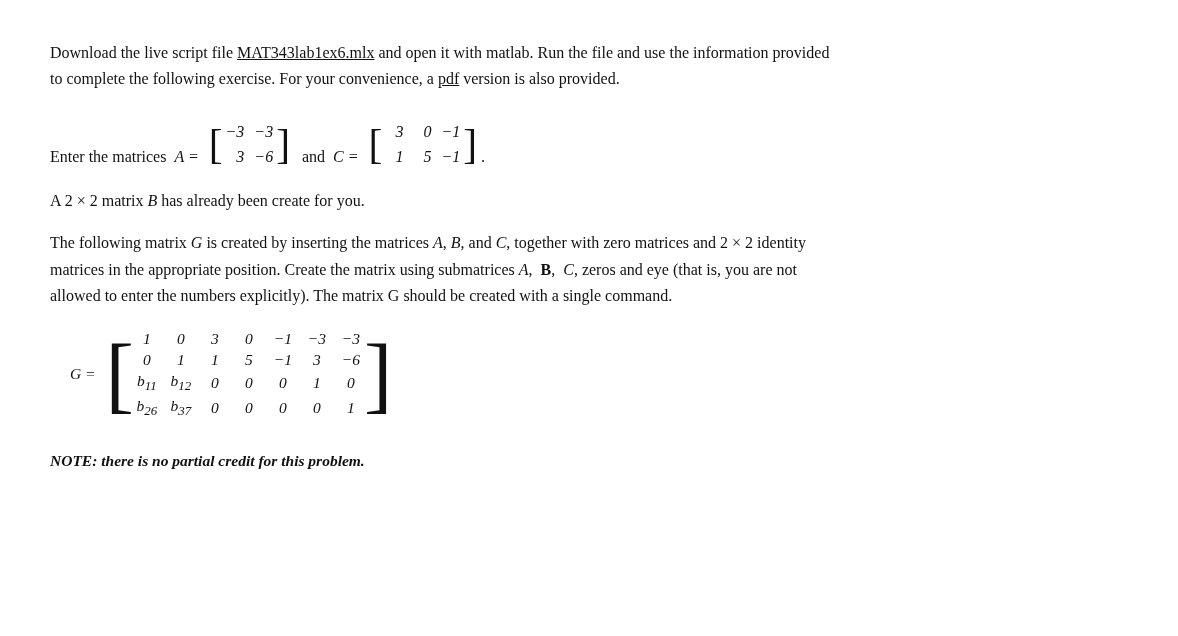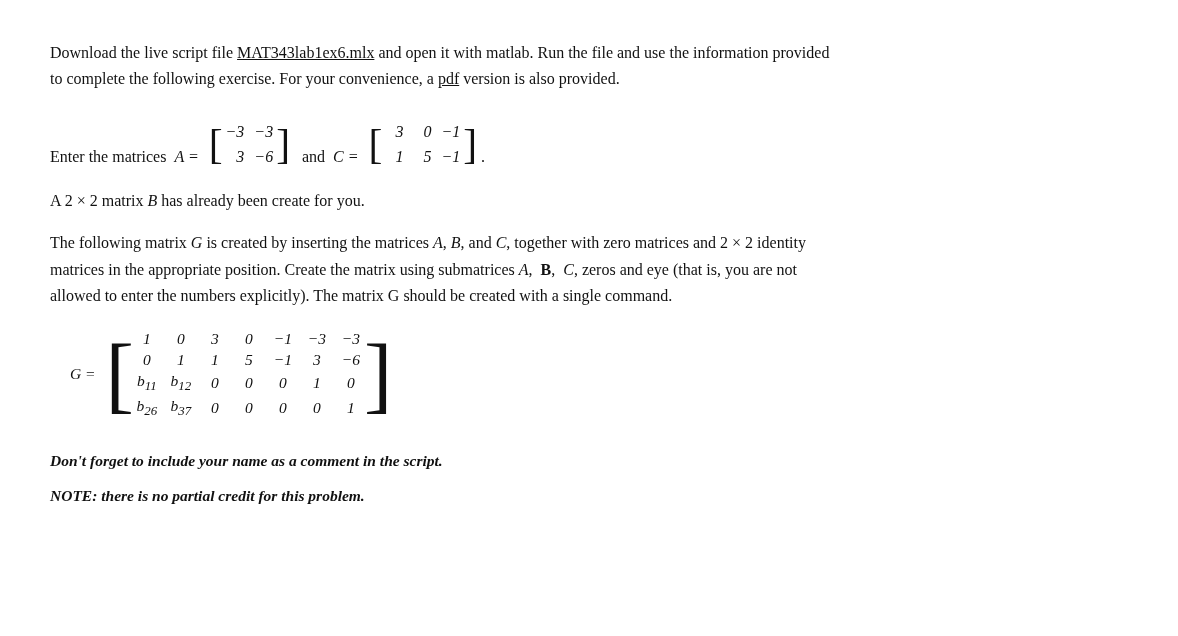--- a/index.html
+++ b/index.html
@@ -196,15 +196,14 @@
     <span class="cell">0</span>
     <span class="cell">0</span>
     <span class="cell">0</span>
     <span class="cell">0</span>
     <span class="cell">1</span>
   </span>
   <span class="big-bracket-right">]</span>
 </div>
 
 <div class="note-section">
-  <p>Don't forget to include your name as a comment in the script.</p>
   <p>NOTE: there is no partial credit for this problem.</p>
 </div>
 
 </body></html>

